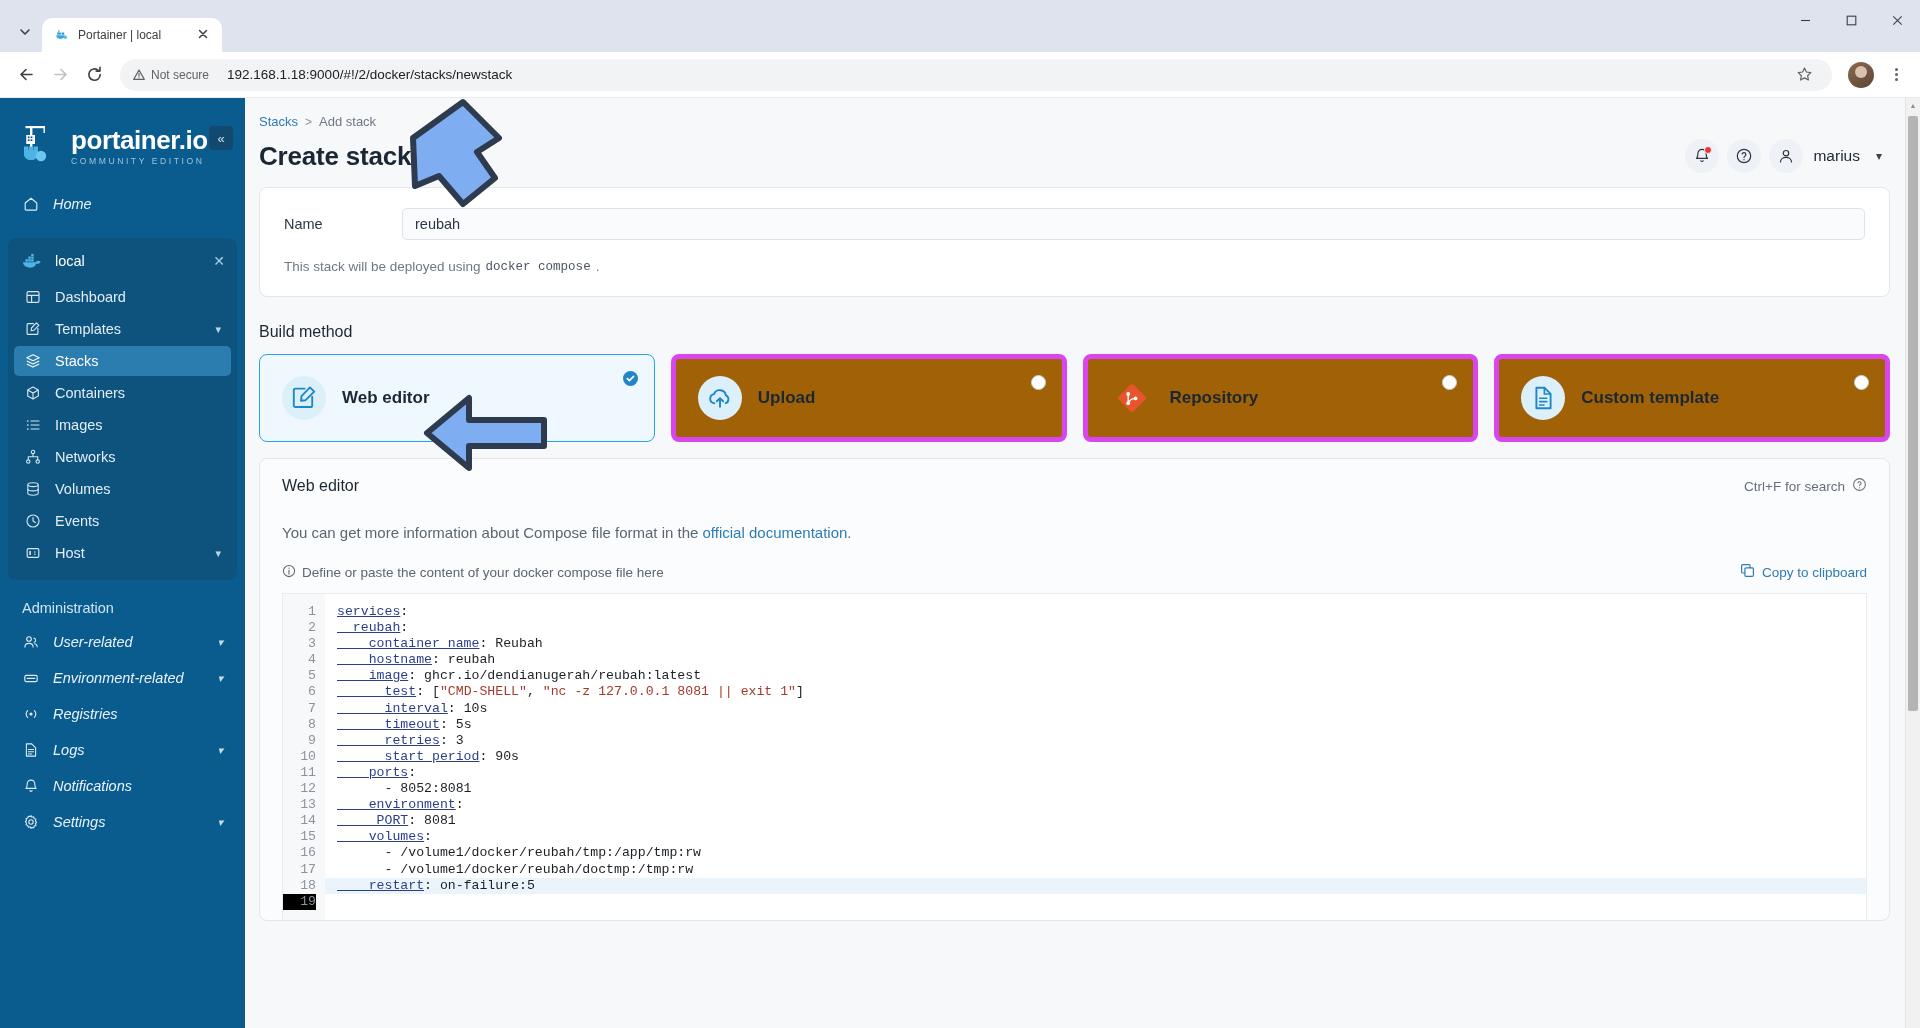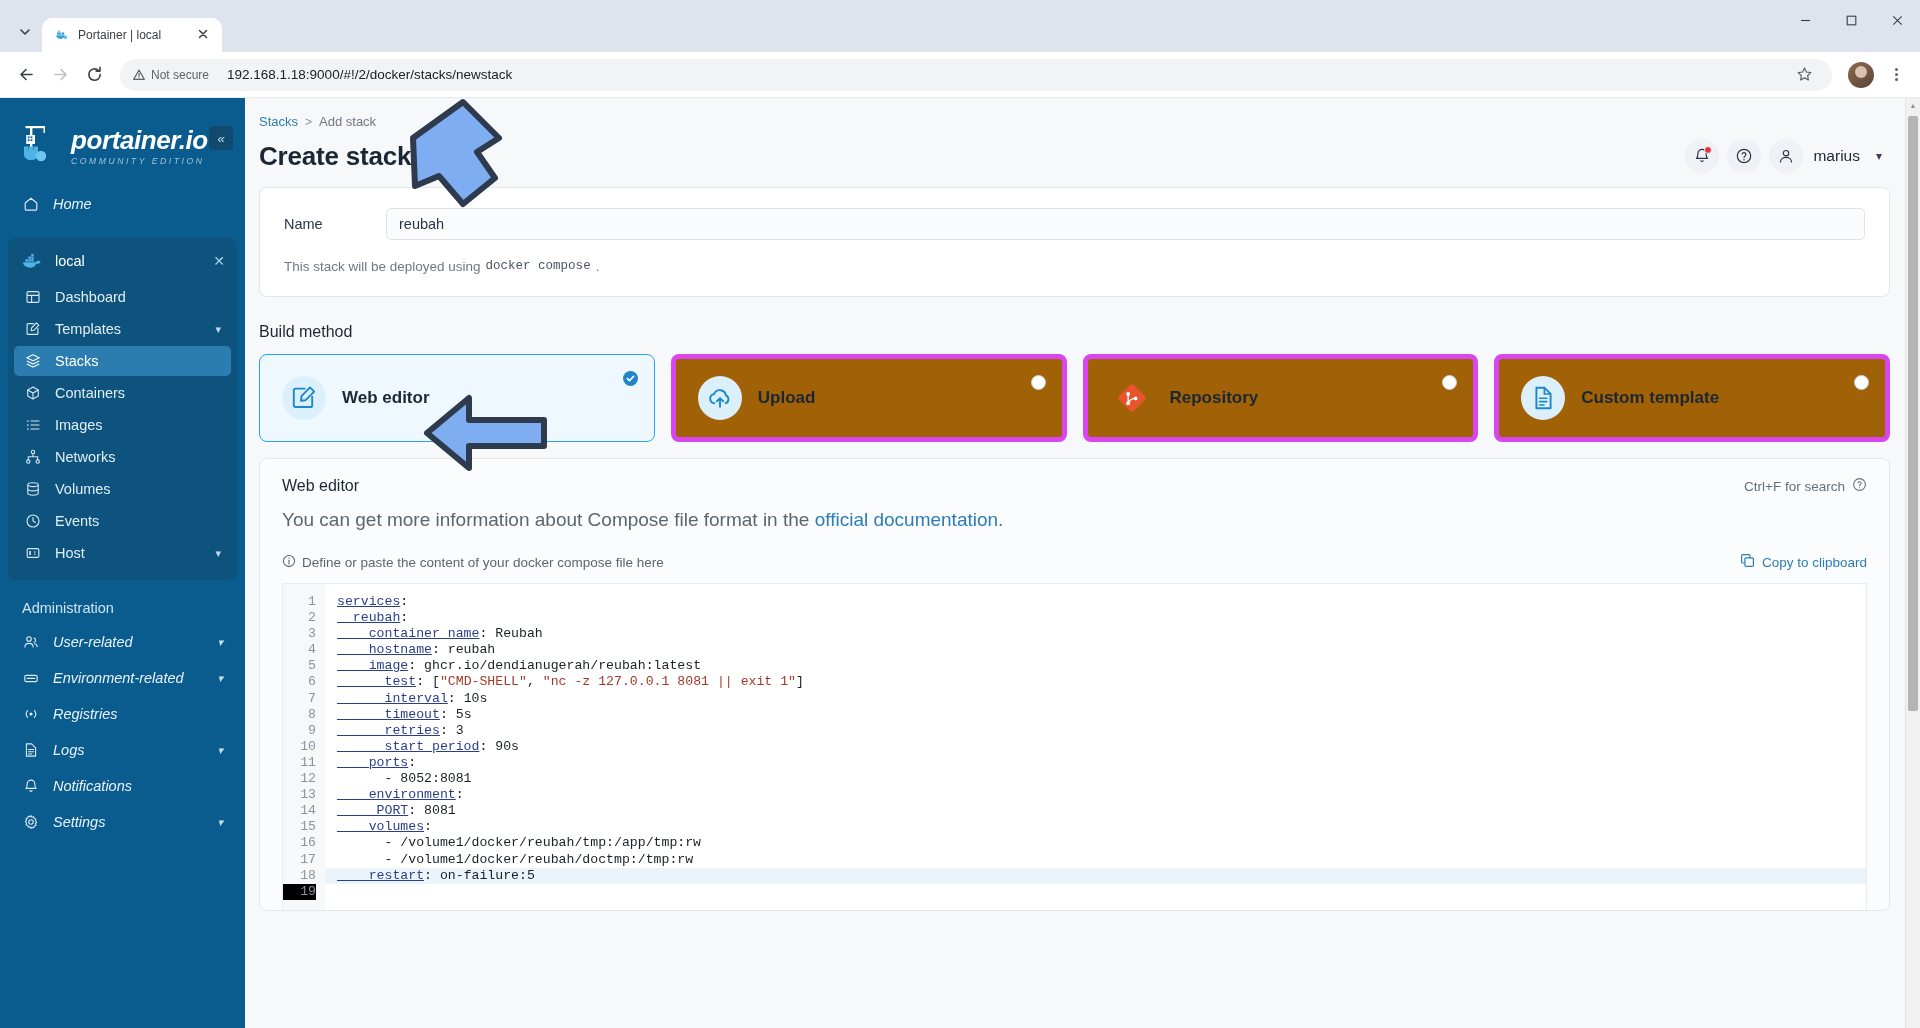--- a/index.html
+++ b/index.html
@@ -71,21 +71,21 @@
 
   
   .viewport { flex: 1; display: flex; position: relative; background: #f7f8fa; overflow: hidden; }
 
   
   .sidebar {
     width: 245px; background: #0a5c8f; flex-shrink: 0;
     display: flex; flex-direction: column; position: relative;
     overflow: hidden; padding-bottom: 10px;
   }
-  .logo-row { display: flex; align-items: center; gap: 11px; padding: 26px 0 0 22px; position: relative; font-style: italic; }
+  .logo-row { display: flex; align-items: center; gap: 11px; padding: 26px 0 0 22px; position: relative; }
   .logo-mark { width: 38px; height: 44px; flex-shrink: 0; }
   .logo-text { display: flex; flex-direction: column; line-height: 1; }
   .logo-name { font-size: 26px; font-weight: 700; color: #ffffff; letter-spacing: -0.4px; }
   .logo-sub { font-size: 8.6px; color: #9dc4dd; letter-spacing: 2.55px; margin-top: 4px; font-weight: 400; }
   .collapse-btn {
     position: absolute; right: 12px; top: 28px;
     width: 24px; height: 24px; background: #12496e; border-radius: 4px;
     display: flex; align-items: center; justify-content: center;
     color: #cfe2ef; font-size: 13px; line-height: 1;
   }
@@ -146,28 +146,28 @@
     position: absolute; width: 8px; height: 8px; background: #e8333a;
     border-radius: 50%; top: 7px; right: 7px; border: 1px solid #eef1f5;
   }
   .user-name { font-size: 15.5px; color: #222c38; margin-left: 2px; }
   .user-chev { color: #3a4450; font-size: 12px; margin-left: 8px; margin-right: 4px; }
 
   .card {
     background: #ffffff; border: 1px solid #e3e7ec; border-radius: 8px;
     margin-top: 14px; padding: 20px 24px 22px 24px;
   }
-  .form-row { display: flex; align-items: center; gap: 0; }
+  .form-row { display: flex; align-items: center; gap: 16px; }
   .form-label { width: 102px; font-size: 14.5px; color: #2b3644; flex-shrink: 0; }
   .text-input {
     flex: 1; height: 32px; border: 1px solid #dfe3e8; border-radius: 5px;
     background: #fafbfc; padding: 0 12px; font-size: 14.5px; color: #2b3644;
     font-family: "Liberation Sans", sans-serif; outline: none;
   }
-  .hint-row { margin-top: 19px; font-size: 13.5px; color: #6f7885; display: flex; align-items: flex-start; gap: 5px; }
+  .hint-row { margin-top: 19px; font-size: 13.5px; color: #6f7885; display: flex; align-items: center; gap: 5px; }
   .mono-chip { font-family: "Liberation Mono", monospace; font-size: 12.5px; color: #4a5563; }
 
   .section-title { font-size: 16px; color: #1b2733; font-weight: 400; margin: 26px 0 13px 0; }
 
   .method-grid { display: grid; grid-template-columns: repeat(4, 1fr); gap: 16px; }
   .method-card {
     height: 88px; border: 5px solid #d946ef; border-radius: 8px; background: #a16207;
     display: flex; align-items: center; gap: 16px; padding: 0 22px; position: relative;
   }
   .method-card.selected { border: 1.5px solid #2aa3e8; background: #eff8fe; }
@@ -185,21 +185,21 @@
     border: none; background: #2185c7; display: flex; align-items: center; justify-content: center;
   }
 
   .editor-card {
     background: #fbfcfd; border: 1px solid #e3e7ec; border-radius: 8px;
     margin-top: 16px; padding: 18px 22px 0 22px; overflow: hidden;
   }
   .ed-head { display: flex; align-items: flex-start; justify-content: space-between; }
   .ed-title { font-size: 16px; color: #1b2733; }
   .ed-search { font-size: 13.5px; color: #66707c; display: flex; align-items: center; gap: 7px; }
-  .ed-desc { font-size: 19px; color: #5b6670; margin-top: 14px; }
+  .ed-desc { font-size: 15px; color: #5b6670; margin-top: 29px; }
   .ed-link { color: #2e7cb5; text-decoration: none; }
   .ed-sub { display: flex; align-items: center; justify-content: space-between; margin-top: 22px; }
   .ed-note { font-size: 13.5px; color: #5b6670; display: flex; align-items: center; gap: 6px; }
   .ed-copy { font-size: 13.5px; color: #2e7cb5; display: flex; align-items: center; gap: 7px; }
 
   .code-area {
     margin-top: 12px; background: #ffffff; border: 1px solid #e8ebef;
     border-bottom: none; display: flex; font-family: "Liberation Mono", monospace;
     font-size: 13.2px; line-height: 16.1px; overflow: hidden;
   }

